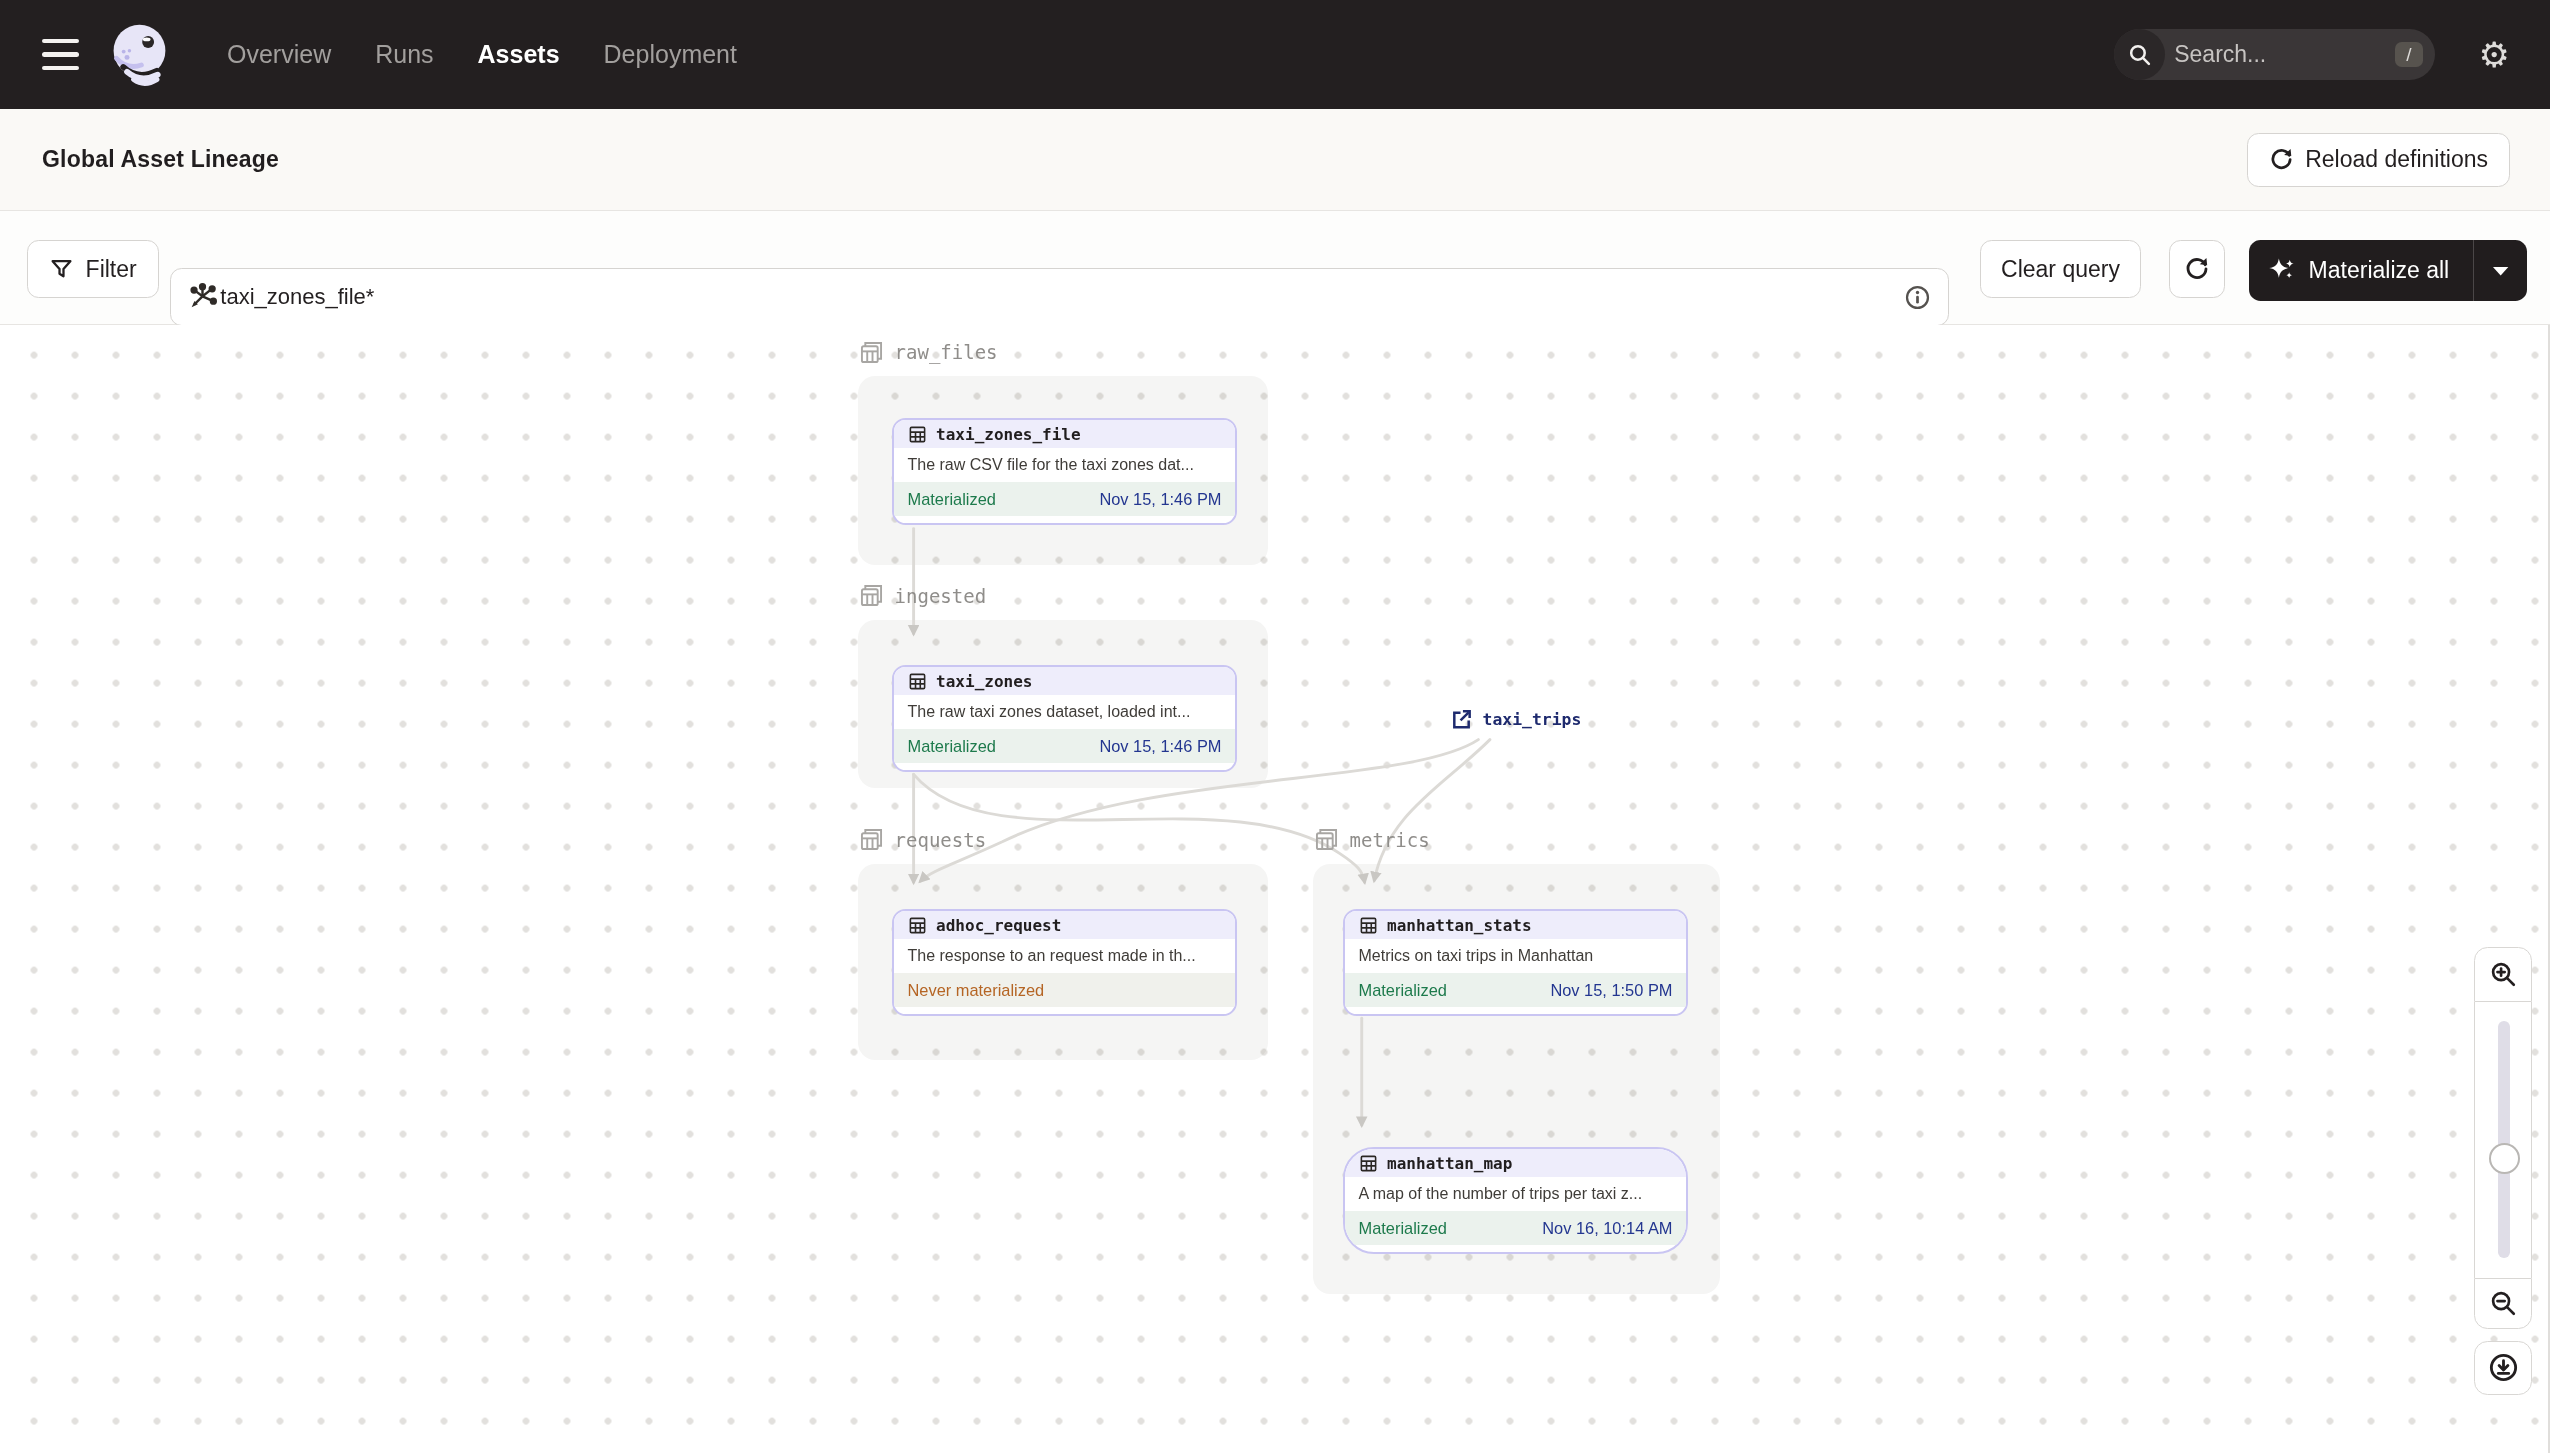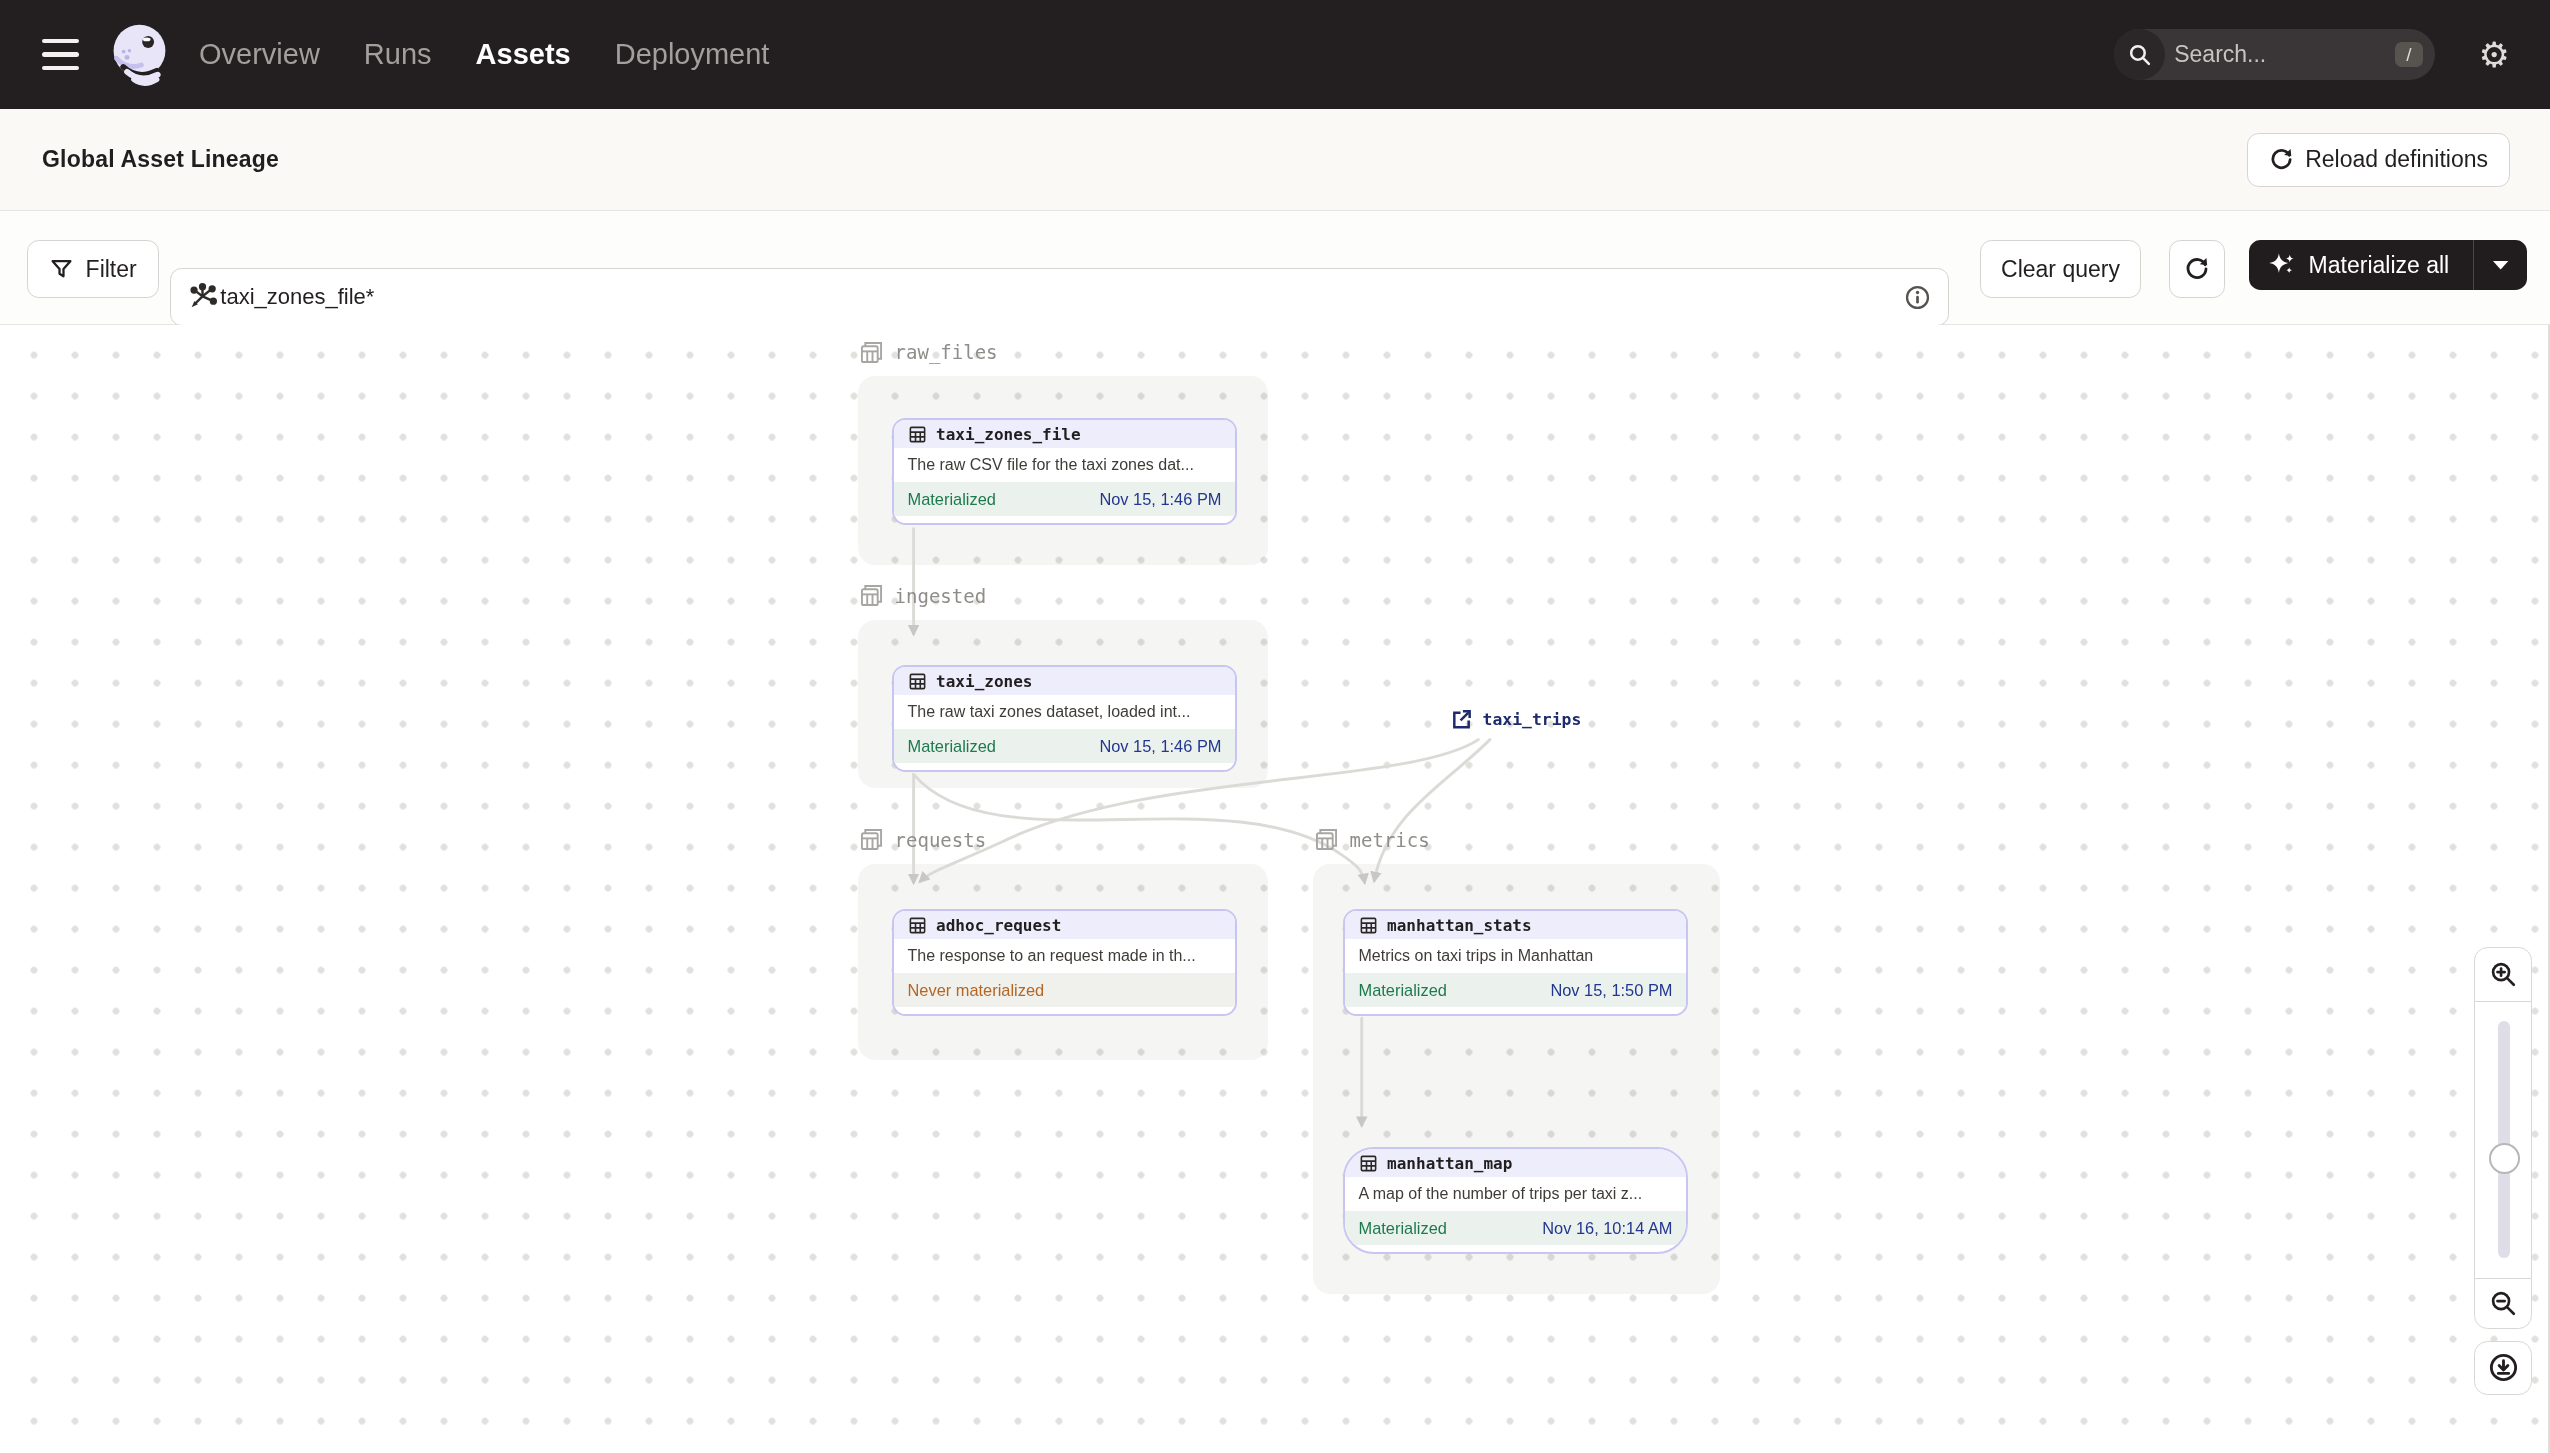--- a/index.html
+++ b/index.html
@@ -4,21 +4,21 @@
 <style>
   * { margin:0; padding:0; box-sizing:border-box; }
   html,body { width:2550px; height:1453px; overflow:hidden;
     font-family:"Liberation Sans","DejaVu Sans",sans-serif; background:#fff; }
 
   
   .nav { position:relative; height:109px; background:#231F20; display:flex; align-items:center; }
   .hamburger { margin-left:42px; width:37px; display:flex; flex-direction:column; gap:8.7px; cursor:pointer; }
   .hamburger span { display:block; height:4.8px; border-radius:2.9px; background:#F4F2F0; }
   .logo { margin-left:25px; width:71px; height:71px; }
-  .tabs { display:flex; gap:44px; margin-left:24px; font-size:29px; }
+  .tabs { display:flex; gap:44px; margin-left:52px; font-size:25px; }
   .tab { color:#A29F9D; font-weight:500; cursor:pointer; }
   .tab.active { color:#FFFFFF; font-weight:700; }
   .nav-right { position:absolute; right:40px; display:flex; align-items:center; gap:44px; }
   .search-pill { width:321px; height:51px; border-radius:26px; background:#3A3637; display:flex; align-items:center; }
   .search-circle { width:51px; height:51px; border-radius:50%; background:#2B2728; display:flex; align-items:center; justify-content:center; flex:none; }
   .search-pill input { flex:1; min-width:0; background:transparent; border:none; outline:none;
      color:#E8E6E4; font-size:23px; padding:0 9.6px; font-family:inherit; }
   .search-pill input::placeholder { color:#C7C4C2; }
   .kbd { margin-right:11.6px; padding:1.9px 11.6px; background:#57534E; color:#DDDBD9; border-radius:6.7px; font-size:19px; }
   .gear { font-size:35px; color:#DEDCDA; line-height:1; cursor:pointer; }
@@ -33,21 +33,21 @@
 
   
   .toolbar { position:relative; height:114px; background:#FDFDFC; border-bottom:1px solid #E7E5E2; }
   .toolbar .btn { position:absolute; top:29px; height:58px; }
   .filter-btn { left:27px; }
   .query-box { position:absolute; top:29px; left:170px; width:1779px; height:58px; background:#fff;
      border:1.9px solid #D6D4D1; border-radius:11.6px; display:flex; align-items:center; padding:0 17.3px; gap:3px;margin-top:28px; }
   .query-box input { flex:1; border:none; outline:none; font-size:22px; color:#231F20; font-family:inherit; background:transparent; }
   .clear-btn { left:1980px; width:161px; justify-content:center; padding:0; }
   .refresh-btn { left:2169px; width:56px; justify-content:center; padding:0; }
-  .mat-btn { position:absolute; top:29px; left:2249px; width:278px; height:50px; background:#211D1E;
+  .mat-btn { position:absolute; top:29px; left:2249px; width:278px; height:61px; background:#211D1E;
      border-radius:11.6px; display:flex; align-items:stretch; color:#fff; cursor:pointer; }
   .mat-main { display:flex; align-items:center; gap:11.6px; padding:0 19px; font-size:23px; flex:1; }
   .mat-caret { width:54px; border-left:1px solid #4B4748; display:flex; align-items:center; justify-content:center; }
 
   
   .canvas { position:relative; height:1129px; background:#FFFFFF;
      background-image:radial-gradient(circle, #E2E0DD 3.1px, transparent 3.7px);
      background-size:41px 41px; background-position:13.5px 9.6px; overflow:hidden; }
   .group-box { position:absolute; background:rgba(63,55,43,0.05); border-radius:17.3px; }
   .group-label { position:absolute; display:flex; align-items:center; gap:9.6px;

